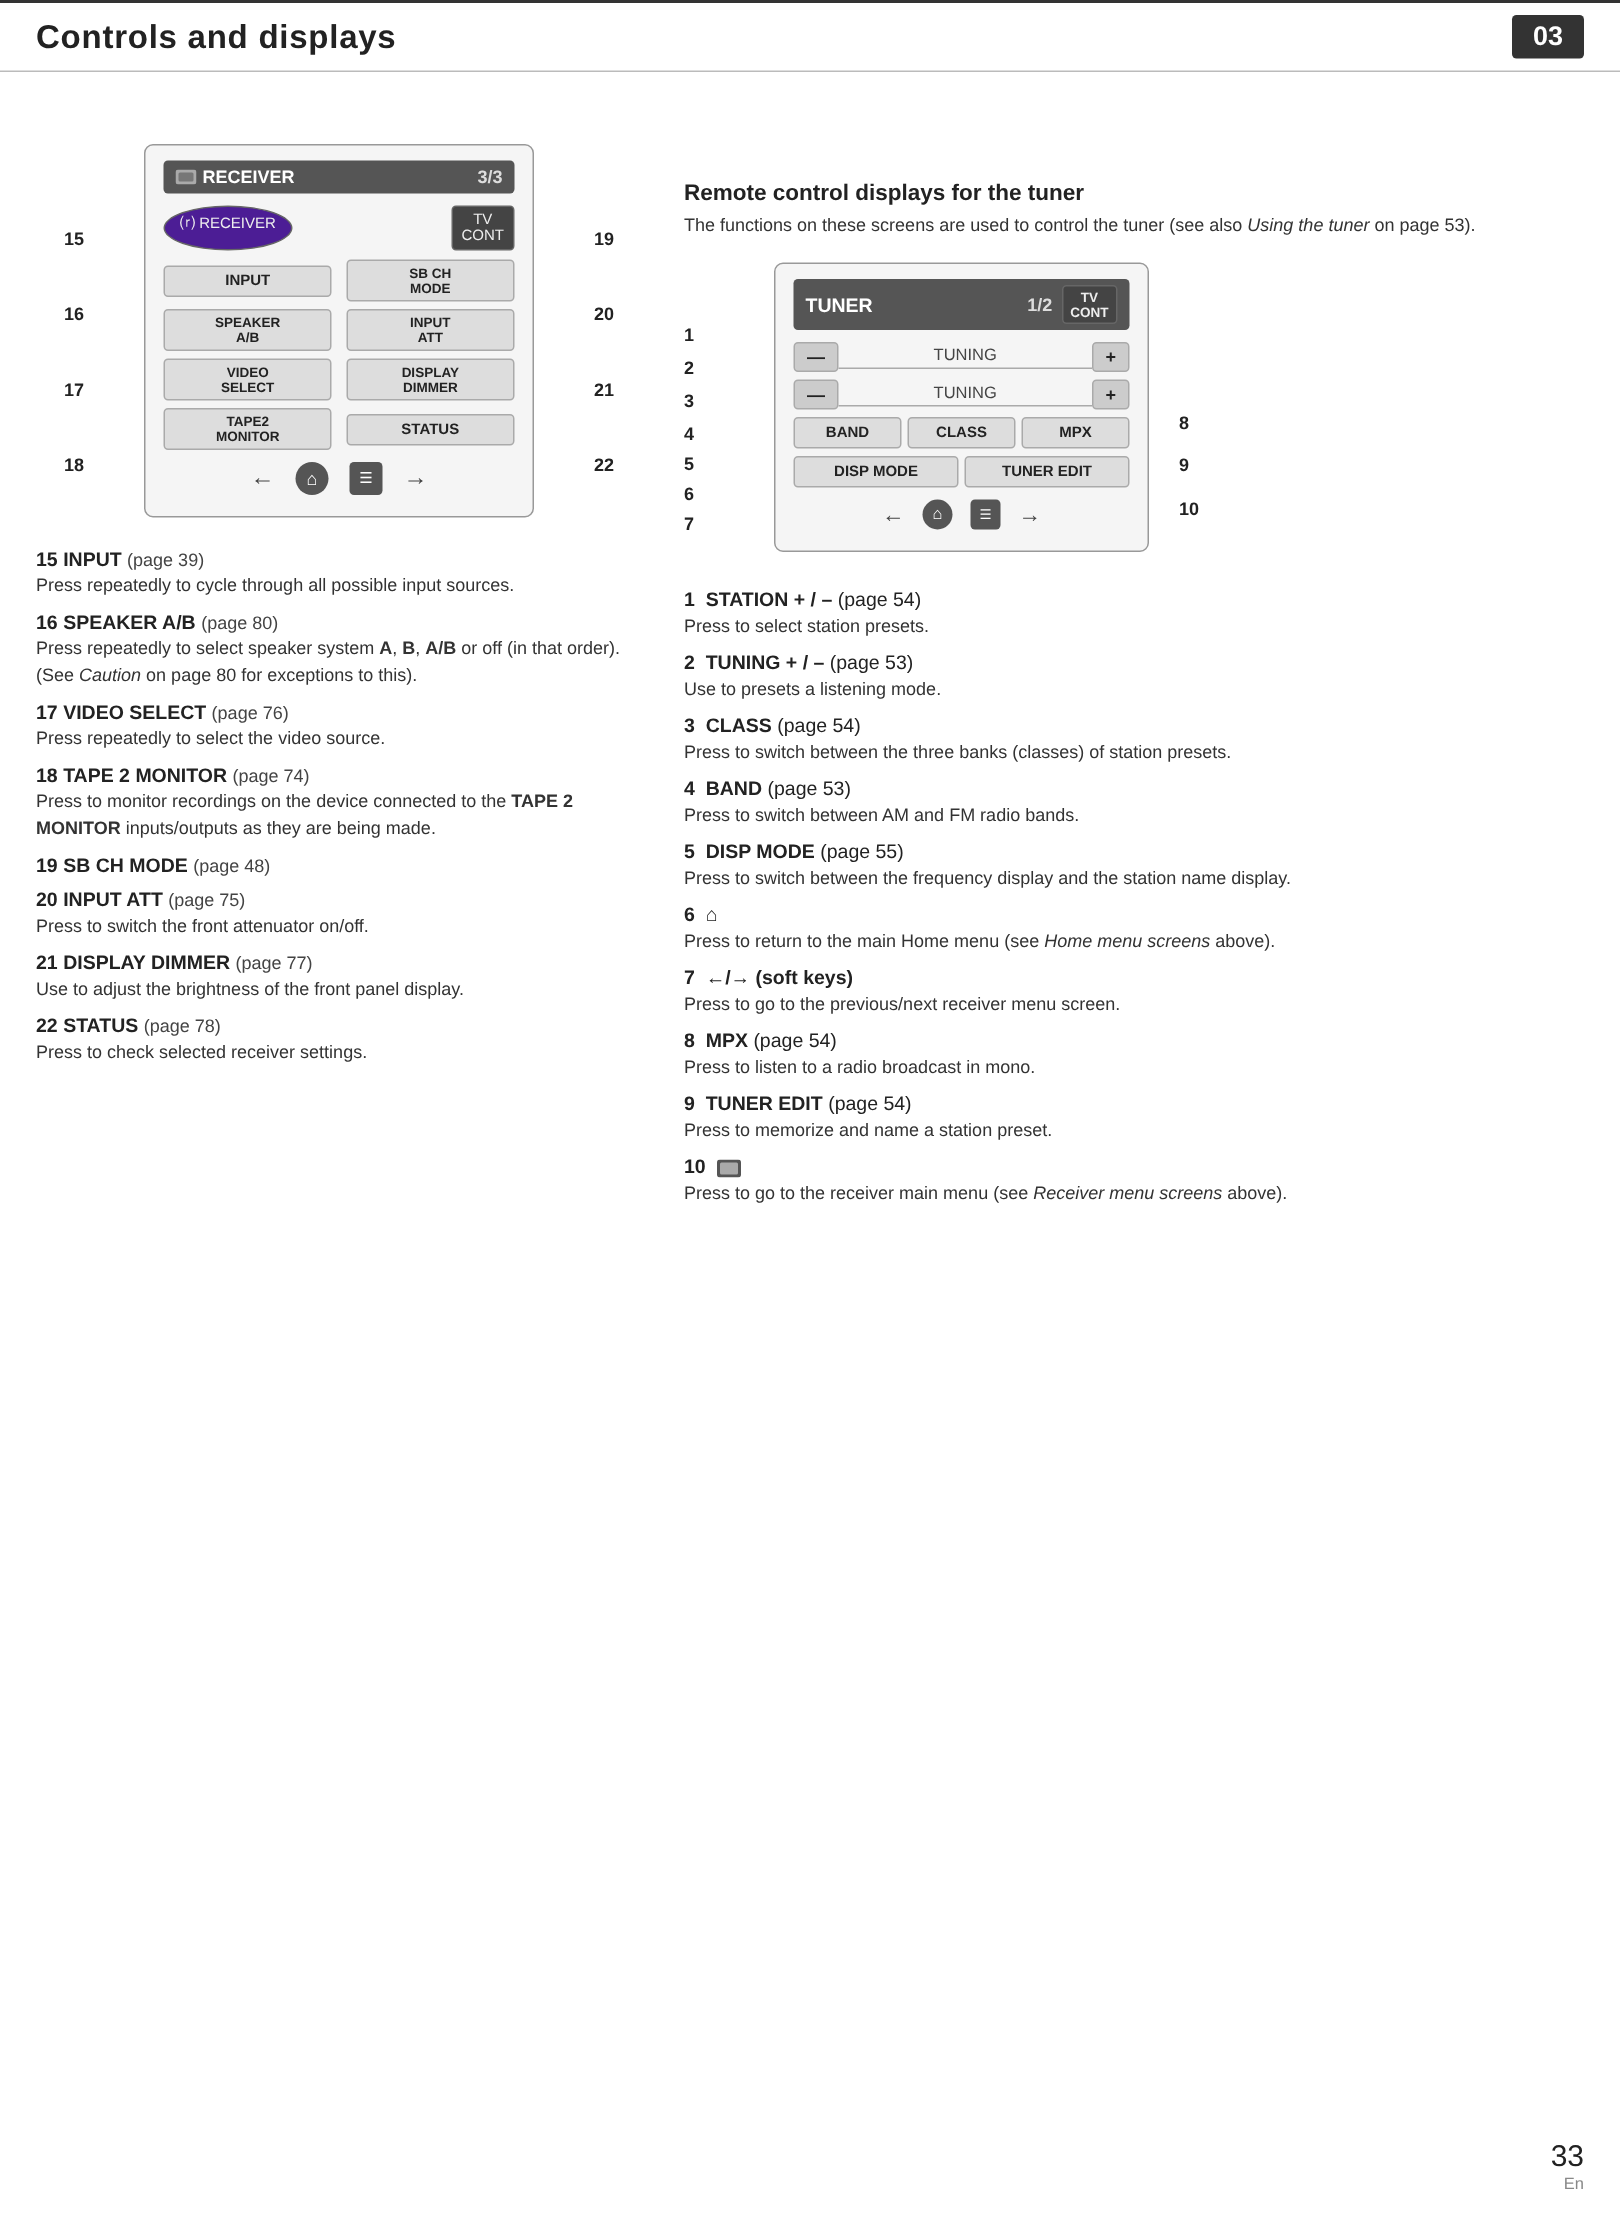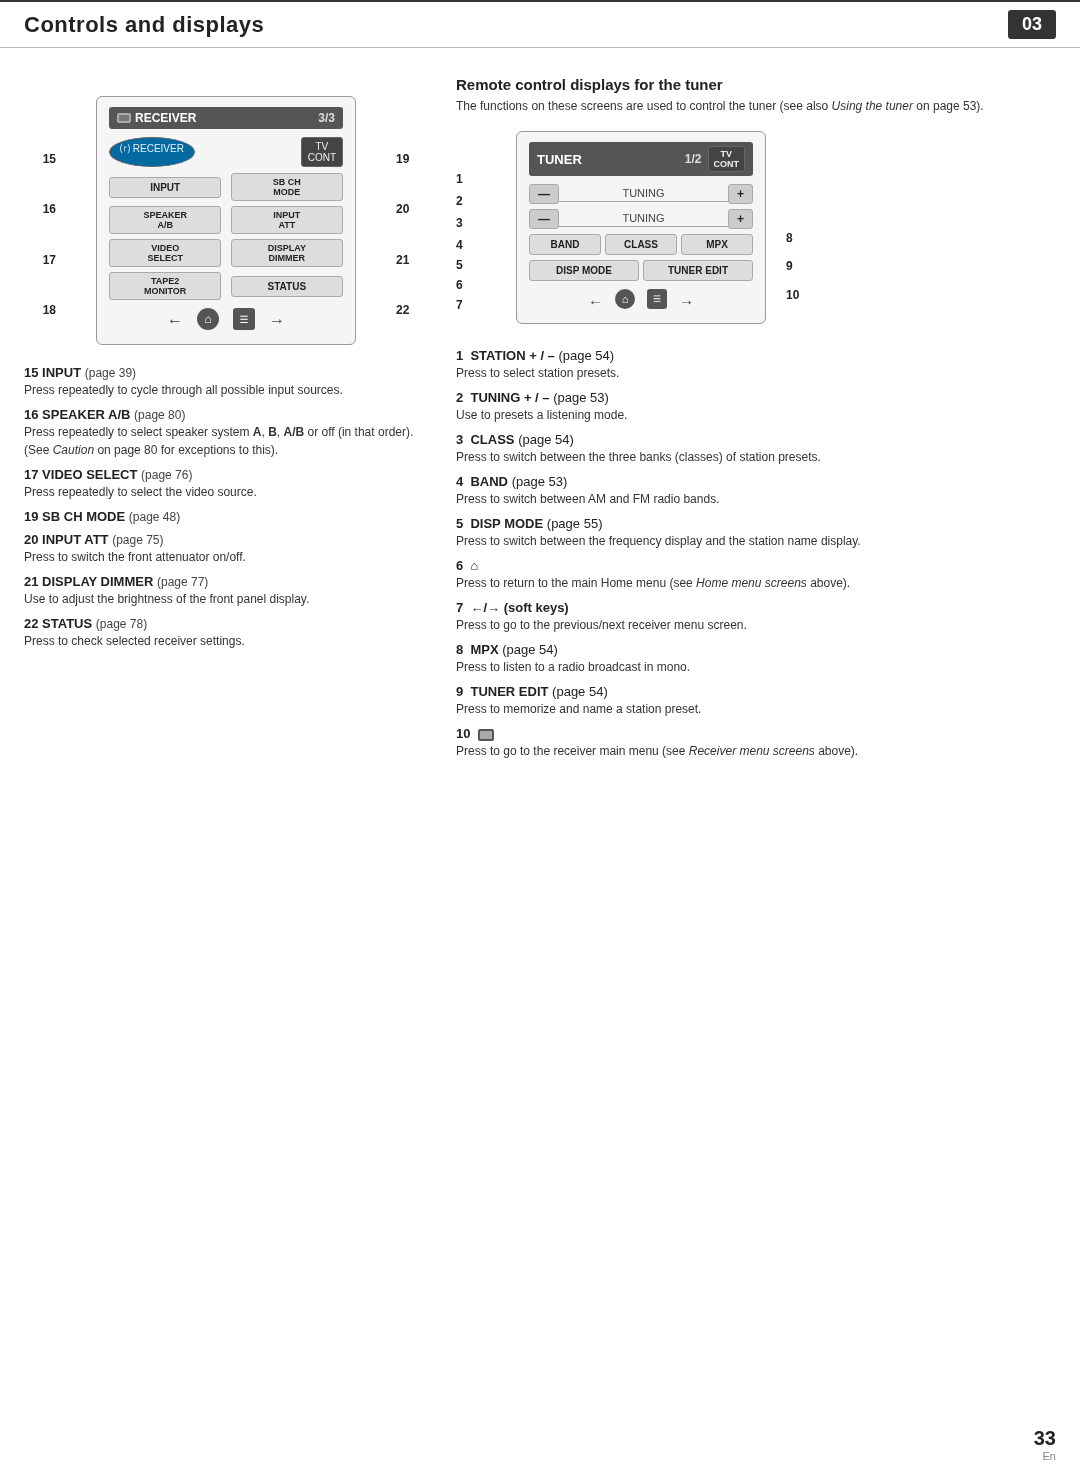--- a/index.html
+++ b/index.html
@@ -43,20 +43,21 @@
       display: flex;
       padding: 28px 24px 24px 24px;
       gap: 32px;
     }
     .left-column {
       width: 400px;
       flex-shrink: 0;
     }
     .right-column {
       flex: 1;
+      margin-top: 44px;
     }
 
     
     .remote-display {
       border: 1.5px solid #999;
       border-radius: 6px;
       background: #f5f5f5;
       padding: 10px 12px 14px 12px;
       margin-top: 10px;
       position: relative;
@@ -78,21 +79,21 @@
     .remote-header-fraction {
       font-size: 12px;
       color: #ddd;
     }
     .remote-top-row {
       display: flex;
       justify-content: space-between;
       margin-bottom: 6px;
     }
     .btn-receiver {
-      background: #0369a1;
+      background: #4c1d95;
       color: #eee;
       font-size: 10px;
       border: 1px solid #666;
       border-radius: 3px;
       padding: 3px 8px;
       text-align: center;
     }
     .btn-tv-cont {
       background: #444;
       color: #eee;
@@ -299,21 +300,21 @@
 
     
     .page-footer {
       position: absolute;
       bottom: 20px;
       right: 24px;
       text-align: right;
     }
     .page-footer-num {
       font-size: 20px;
-      font-weight: bold;
+      font-weight: normal;
       text-align: center;
     }
     .page-footer-lang {
       font-size: 11px;
       color: #888;
     }
 
     
     .receiver-outer {
       display: flex;
@@ -432,20 +433,24 @@
       <div class="desc-item">
         <span class="desc-num">16</span>&nbsp;<span class="desc-label">SPEAKER A/B</span>&nbsp;<span class="desc-page">(page 80)</span>
         <div class="desc-text">Press repeatedly to select speaker system <strong>A</strong>, <strong>B</strong>, <strong>A/B</strong> or off (in that order). (See <em>Caution</em> on page 80 for exceptions to this).</div>
       </div>
 
       <div class="desc-item">
         <span class="desc-num">17</span>&nbsp;<span class="desc-label">VIDEO SELECT</span>&nbsp;<span class="desc-page">(page 76)</span>
         <div class="desc-text">Press repeatedly to select the video source.</div>
       </div>
 
+      <div class="desc-item">
+        <span class="desc-num">18</span>&nbsp;<span class="desc-label">TAPE 2 MONITOR</span>&nbsp;<span class="desc-page">(page 74)</span>
+        <div class="desc-text">Press to monitor recordings on the device connected to the <strong>TAPE 2 MONITOR</strong> inputs/outputs as they are being made.</div>
+      </div>
 
       <div class="desc-item">
         <span class="desc-num">19</span>&nbsp;<span class="desc-label">SB CH MODE</span>&nbsp;<span class="desc-page">(page 48)</span>
       </div>
 
       <div class="desc-item">
         <span class="desc-num">20</span>&nbsp;<span class="desc-label">INPUT ATT</span>&nbsp;<span class="desc-page">(page 75)</span>
         <div class="desc-text">Press to switch the front attenuator on/off.</div>
       </div>
 

